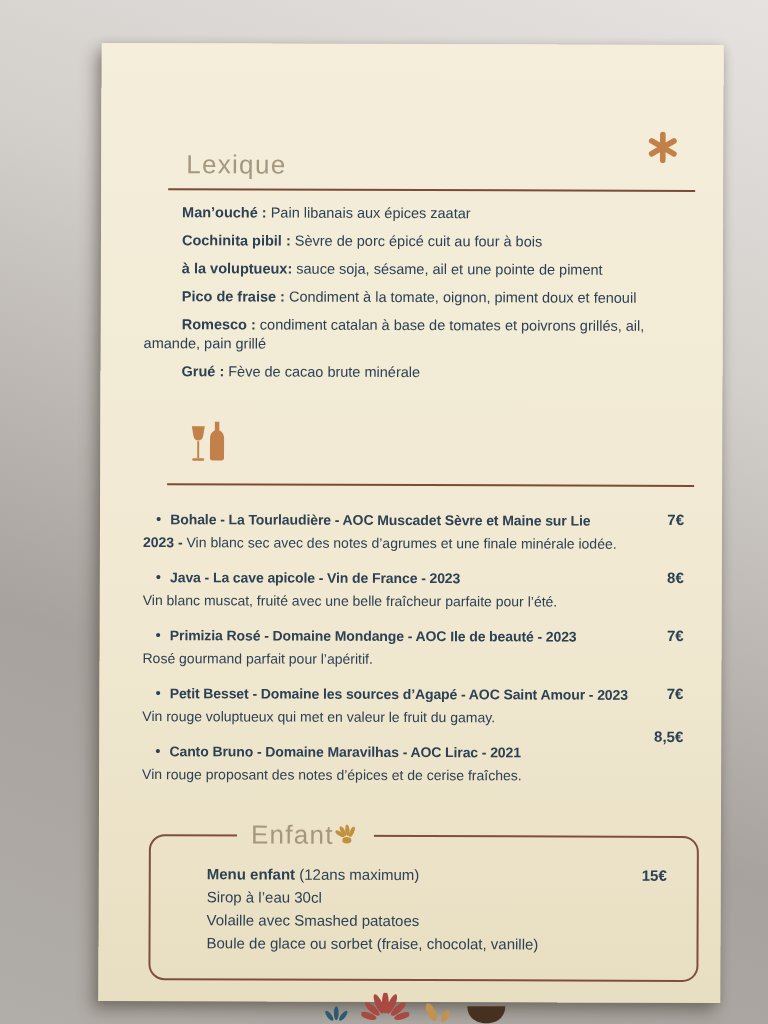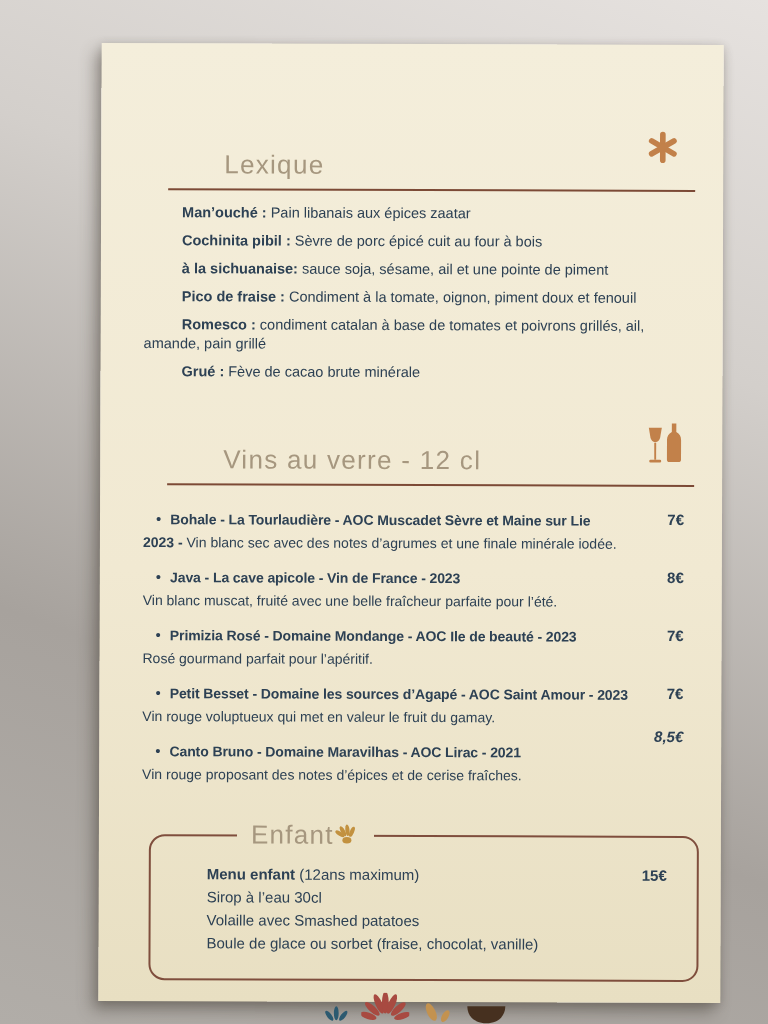--- a/index.html
+++ b/index.html
@@ -18,39 +18,39 @@
   }
   .inner { padding:86px 34px 0 43px; }
 
   
   .sec-head {
     margin-left:24px; margin-right:-6px;
     border-bottom:2px solid #7c4a36;
     display:flex; justify-content:space-between; align-items:flex-end;
     padding:0 2px 8px 18px;
   }
-  .sec-title { font-size:26px; font-weight:400; color:#a6977f; letter-spacing:1.3px;margin-left:38px; }
+  .sec-title { font-size:26px; font-weight:400; color:#a6977f; letter-spacing:1.3px; }
   .sec-icon { flex:0 0 auto; }
   .asterisk-wrap { margin-bottom:14px; margin-right:14px; }
   .wine-icon-wrap { margin-bottom:2px; margin-right:6px; }
 
   
   .lex-list { margin-top:13px; }
   .lex-entry { font-size:14.5px; line-height:19px; margin-bottom:9px; }
   .lex-term { font-weight:bold;margin-left:38px; }
 
   
   .vins-head { margin-top:36px; }
   .wine-list { margin-top:24px; }
   .wine { position:relative; margin-bottom:16px; padding-right:0; }
   .wine-line1 { padding:0 52px 0 0; font-size:14px; line-height:19px; }
   .wine-bullet::before { content:"•"; font-size:15px; margin:0 9px 0 13px; }
   .wine-name { font-weight:bold; letter-spacing:-.1px; }
   .wine-price { position:absolute; right:4px; top:0; font-size:15px; font-weight:bold; }
-  .wine:nth-of-type(5) .wine-price { top:-15px;font-style:italic; }
+  .wine:nth-of-type(5) .wine-price { top:-15px; }
   .wine-desc { font-size:14px; line-height:18px; margin-top:4px; }
   .wine-desc b { font-weight:bold; }
 
   
   fieldset.enfant {
     margin-top:36px; margin-left:7px; margin-right:-12px;
     border:2px solid #7f4e3d; border-radius:16px;
     padding:12px 36px 24px 56px;
   }
   fieldset.enfant legend {
@@ -87,35 +87,34 @@
     </div>
 
     <div class="lex-list">
       <div class="lex-entry">
         <span class="lex-term">Man’ouché :</span><span> Pain libanais aux épices zaatar</span>
       </div>
       <div class="lex-entry">
         <span class="lex-term">Cochinita pibil :</span><span> Sèvre de porc épicé cuit au four à bois</span>
       </div>
       <div class="lex-entry">
-        <span class="lex-term">à la sichuanaise:</span><span> sauce soja, sésame, ail et une pointe de piment</span>
+        <span class="lex-term">à la voluptueux:</span><span> sauce soja, sésame, ail et une pointe de piment</span>
       </div>
       <div class="lex-entry">
         <span class="lex-term">Pico de fraise :</span><span> Condiment à la tomate, oignon, piment doux et fenouil</span>
       </div>
       <div class="lex-entry">
         <span class="lex-term">Romesco :</span><span> condiment catalan à base de tomates et poivrons grillés, ail, amande, pain grillé</span>
       </div>
       <div class="lex-entry">
         <span class="lex-term">Grué :</span><span> Fève de cacao brute minérale</span>
       </div>
     </div>
 
     <div class="sec-head vins-head">
-      <span class="sec-title">Vins au verre - 12 cl</span>
       <span class="sec-icon wine-icon-wrap">
         <svg width="44" height="52" viewBox="0 0 44 52">
           <g fill="#c2814a">
             <path d="M6.5 9 h13 l-1.6 9.5 a5 6 0 0 1 -9.8 0 z"></path>
             <rect x="12" y="24" width="1.9" height="17"></rect>
             <rect x="7" y="41" width="12" height="2.6" rx="1.3"></rect>
             <path d="M29.5 4.5 h4.5 v8.5 c3.2 2 4.8 4.2 4.8 8.2 v19.3 a2.6 2.6 0 0 1 -2.6 2.6 h-8.9 a2.6 2.6 0 0 1 -2.6 -2.6 v-19.3 c0 -4 1.6 -6.2 4.8 -8.2 z"></path>
           </g>
         </svg>
       </span>

